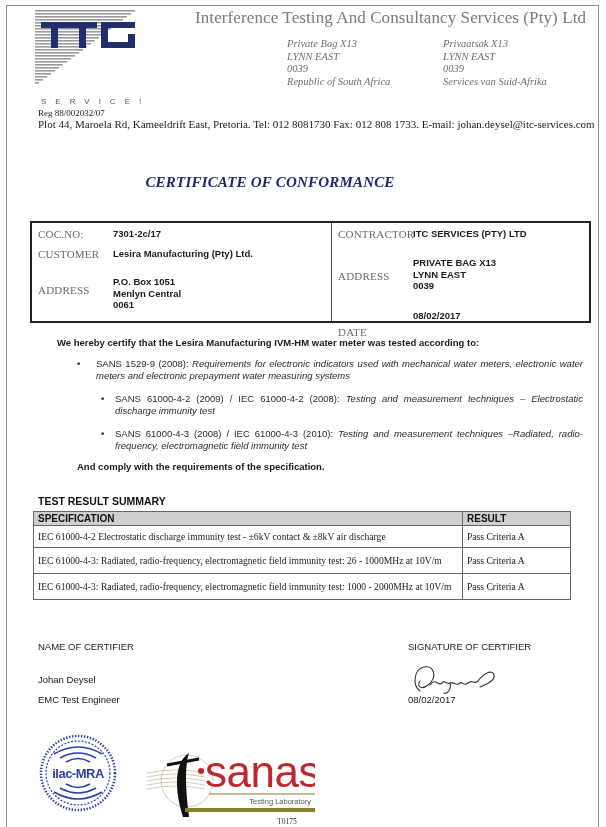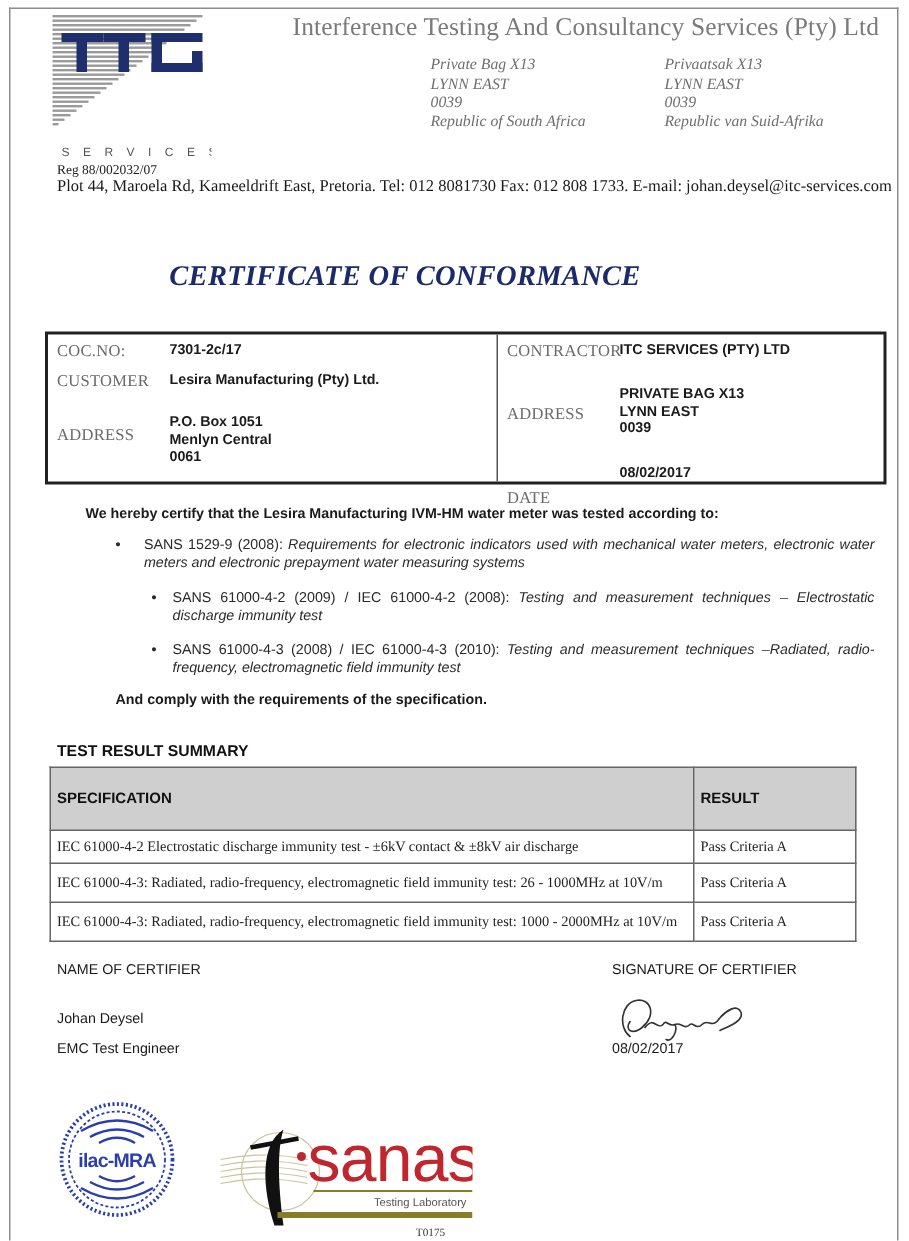--- a/index.html
+++ b/index.html
@@ -9,21 +9,21 @@
 
   
   .logo { position: absolute; left: 33px; top: 8px; width: 108px; height: 100px; }
   .company-name { position: absolute; left: 195px; top: 8px; font-size: 17px; color: #7a7a7a; white-space: nowrap; letter-spacing: 0.1px; }
   .addr-block { position: absolute; top: 38px; font-style: italic; font-size: 10.5px; color: #6e6e6e; line-height: 12.5px; }
   .addr-block.en { left: 287px; }
   .addr-block.af { left: 443px; }
   .reg { position: absolute; left: 38px; top: 108px; font-size: 9px; color: #222; }
   .contact { position: absolute; left: 38px; top: 118px; width: 560px; font-size: 11px; line-height: 13px; color: #1a1a1a; }
 
-  .cert-title { position: absolute; left: 0; width: 540px; top: 174px; text-align: center; font-size: 19px; font-style: italic; font-weight: bold; color: #1c2a6b; letter-spacing: 0.2px; }
+  .cert-title { position: absolute; left: 0; width: 540px; top: 174px; text-align: center; font-size: 15px; font-style: italic; font-weight: bold; color: #1c2a6b; letter-spacing: 0.2px; }
 
   
   .info-table { position: absolute; left: 30px; top: 221px; width: 561px; height: 102px; border: 2px solid #222; }
   .info-divider { position: absolute; left: 299px; top: 0; bottom: 0; border-left: 1px solid #555; }
   .lbl { position: absolute; font-size: 11px; color: #6a6a6a; font-family: "Liberation Serif", serif; letter-spacing: 0.2px; }
   .val { position: absolute; font-size: 9.5px; font-weight: bold; font-family: "Liberation Sans", sans-serif; color: #1a1a1a; line-height: 11.5px; }
 
   
   .statement { position: absolute; font-family: "Liberation Sans", sans-serif; font-size: 9.5px; color: #1a1a1a; }
   .stmt-intro { left: 57px; top: 337px; font-weight: bold; }
@@ -34,21 +34,21 @@
   .b1 .dot { left: -19px; }
   .b2 { left: 115px; top: 393px; width: 468px; }
   .b2 .dot { left: -14px; }
   .b3 { left: 115px; top: 428px; width: 468px; }
   .b3 .dot { left: -14px; }
   .stmt-outro { left: 77px; top: 461px; font-weight: bold; }
 
   
   .summary-title { position: absolute; left: 38px; top: 495px; font-family: "Liberation Sans", sans-serif; font-weight: bold; font-size: 10.5px; color: #111; }
   .result-table { position: absolute; left: 33px; top: 511px; width: 538px; border-collapse: collapse; border: 1px solid #666; }
-  .result-table th { background: #cfcfcf; font-family: "Liberation Sans", sans-serif; font-weight: bold; font-size: 10px; text-align: left; padding: 15px 4px; height: 14px; border: 1px solid #666; color: #111; }
+  .result-table th { background: #cfcfcf; font-family: "Liberation Sans", sans-serif; font-weight: bold; font-size: 10px; text-align: left; padding: 1px 4px; height: 14px; border: 1px solid #666; color: #111; }
   .result-table td { font-family: "Liberation Serif", serif; font-size: 9.6px; line-height: 11px; padding: 2px 4px; border: 1px solid #666; vertical-align: middle; color: #222; }
   .result-table td.spec { width: 429px; }
   .result-table tr.r1 td { height: 22px; }
   .result-table tr.r2 td, .result-table tr.r3 td { height: 26px; }
 
   
   .cert-text { position: absolute; font-family: "Liberation Sans", sans-serif; font-size: 9.5px; color: #1a1a1a; }
   .sig { position: absolute; left: 408px; top: 663px; width: 95px; height: 35px; }
 
   
@@ -106,21 +106,21 @@
 <div class="addr-block en">
   <div>Private Bag X13</div>
   <div>LYNN EAST</div>
   <div>0039</div>
   <div>Republic of South Africa</div>
 </div>
 <div class="addr-block af">
   <div>Privaatsak X13</div>
   <div>LYNN EAST</div>
   <div>0039</div>
-  <div>Republic van Suid-Afrika</div>
+  <div>Services van Suid-Afrika</div>
 </div>
 
 <div class="reg">Reg 88/002032/07</div>
 <div class="contact">Plot 44, Maroela Rd, Kameeldrift East, Pretoria. Tel: 012 8081730   Fax: 012 808 1733.   E-mail: johan.deysel@itc-services.com</div>
 
 <div class="cert-title">CERTIFICATE OF CONFORMANCE</div>
 
 <div class="info-table">
   <div class="info-divider"></div>
 

